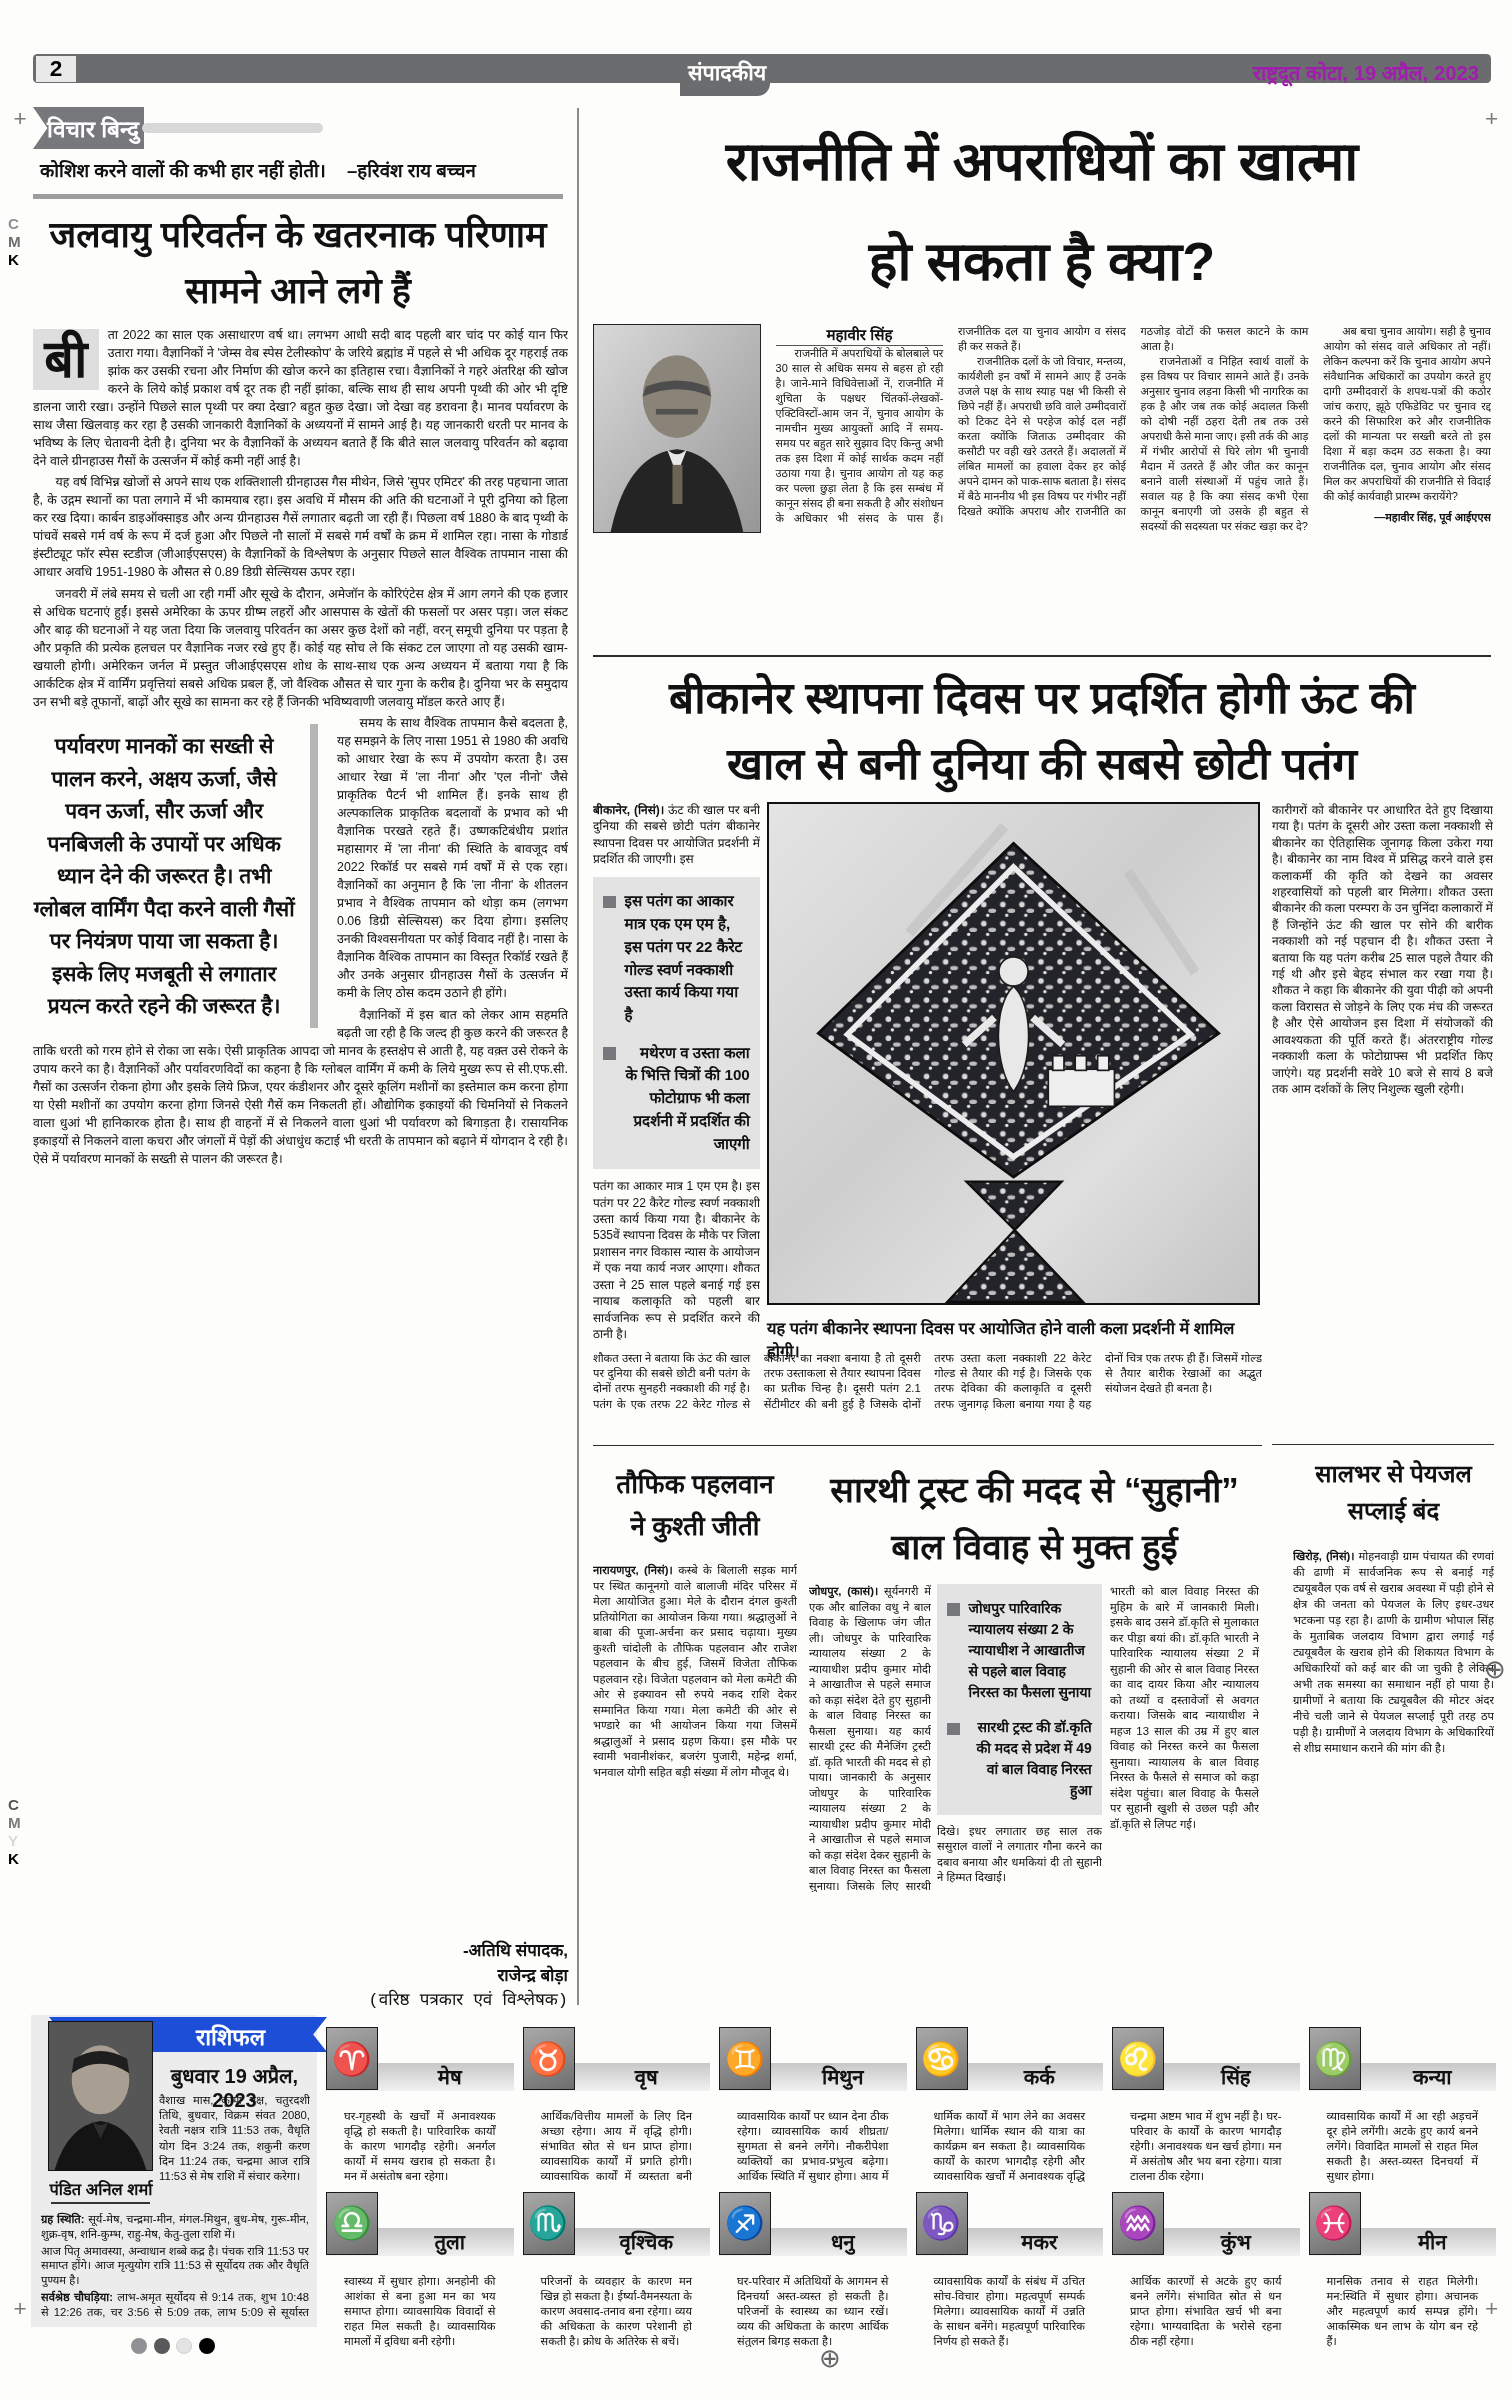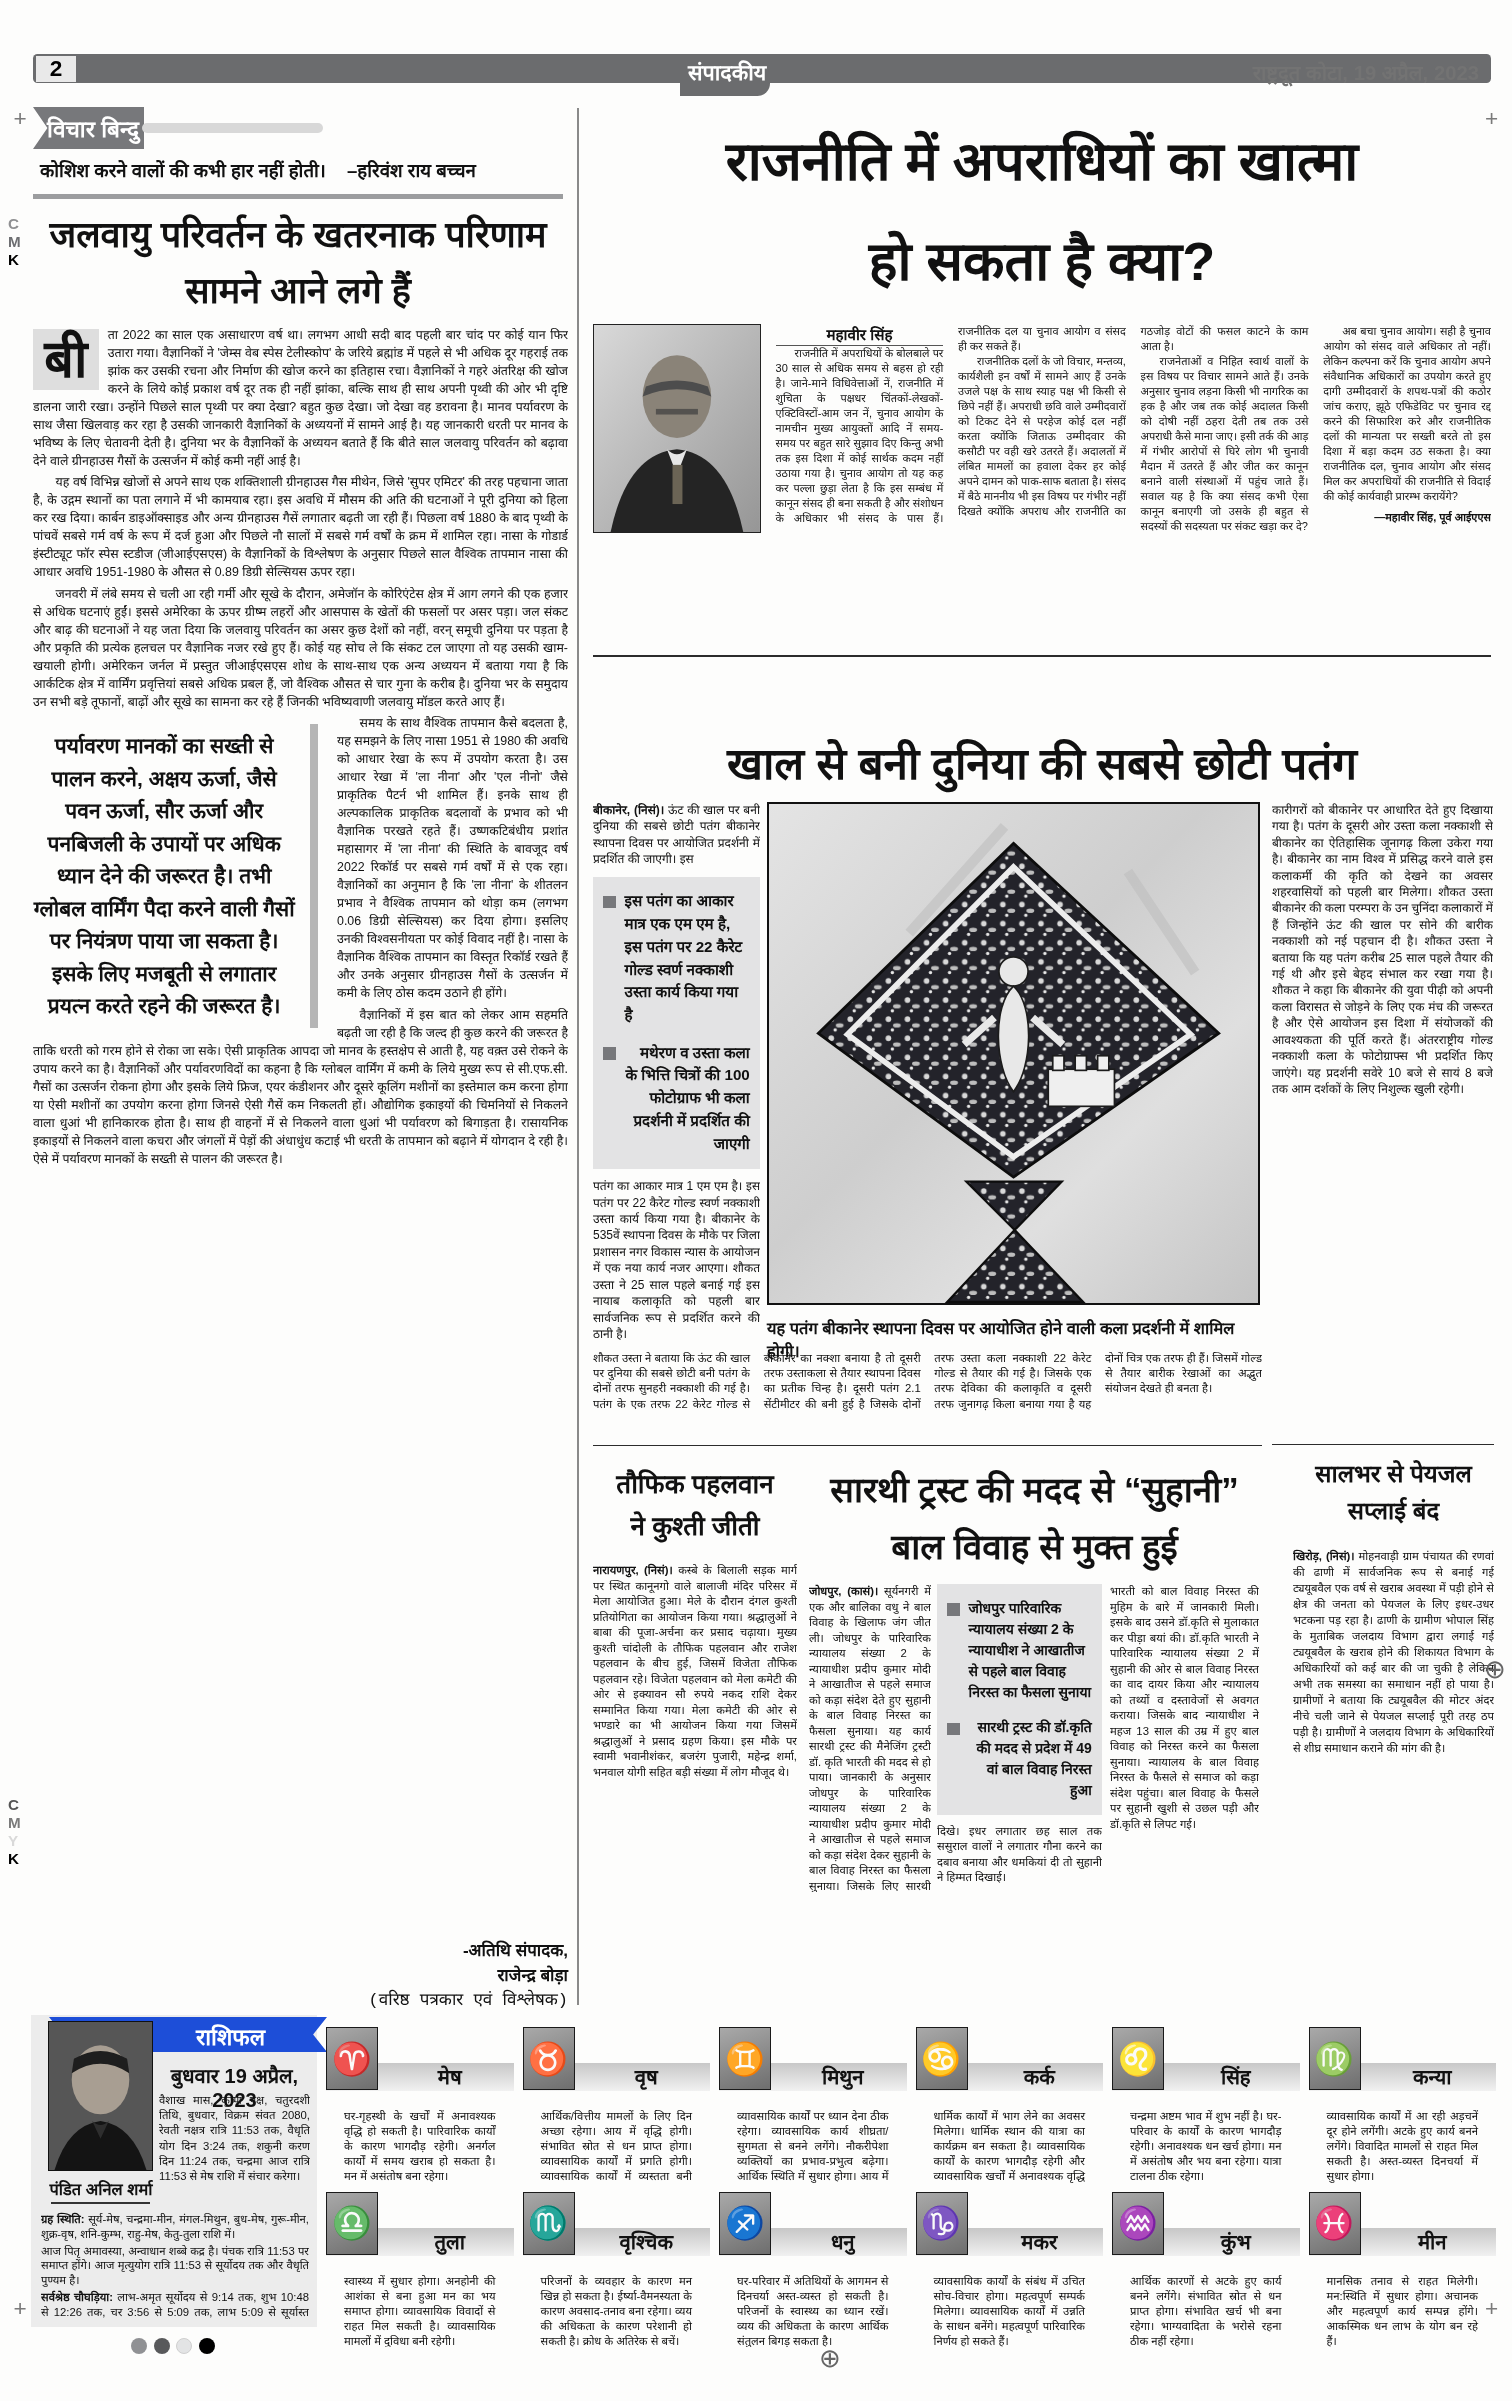--- a/index.html
+++ b/index.html
@@ -14,21 +14,21 @@
   .regmark{position:absolute;color:#666;font-size:26px;}
   .regdot{position:absolute;width:16px;height:16px;border-radius:50%;}
 
   
   .hdr-bar{position:absolute;left:33px;top:54px;width:1458px;height:29px;background:#6b6c6e;border-radius:4.5px;}
   .hdr-num{position:absolute;left:36px;top:56px;width:40px;height:26px;background:#e9e9e9;
            color:#000;font-size:22.6px;font-weight:bold;display:flex;align-items:center;justify-content:center;}
   .hdr-tab{position:absolute;left:680px;top:68px;width:90px;height:28px;background:#6b6c6e;border-radius:0 0 12.4px 0;}
   .hdr-section{position:absolute;left:688px;top:57px;width:96px;color:#fff;
                font-size:21.5px;font-weight:bold;}
-  .hdr-date{position:absolute;left:1129px;top:58px;width:350px;text-align:right;color:#737373;
+  .hdr-date{position:absolute;left:1129px;top:58px;width:350px;text-align:right;color:#a21caf;
             font-size:20.3px;font-weight:bold;}
 
   
   .ribbon{position:absolute;left:33px;top:107px;width:111px;height:42px;background:#77787b;
           clip-path:polygon(0 0,100% 0,100% 100%,0 100%,13% 50%);
           display:flex;align-items:center;justify-content:center;}
   .ribbon span{color:#fff;font-size:22.6px;font-weight:bold;padding-left:9px;}
   .ribbon-tail{position:absolute;left:142px;top:123px;width:181px;height:10.2px;background:#d8d8d8;border-radius:5.1px;}
   .quote-line{position:absolute;left:40px;top:157px;width:517px;font-size:18.6px;font-weight:bold;}
   .gray-rule{position:absolute;left:33px;top:194px;width:530px;height:5.1px;background:#9c9d9f;}
@@ -214,21 +214,21 @@
     <p><span data-name="editorial-paragraph">राजनीति में अपराधियों के बोलबाले पर 30 साल से अधिक समय से बहस हो रही है। जाने-माने विधिवेत्ताओं नें, राजनीति में शुचिता के पक्षधर चिंतकों-लेखकों-एक्टिविस्टों-आम जन नें, चुनाव आयोग के नामचीन मुख्य आयुक्तों आदि नें समय-समय पर बहुत सारे सुझाव दिए किन्तु अभी तक इस दिशा में कोई सार्थक कदम नहीं उठाया गया है। चुनाव आयोग तो यह कह कर पल्ला छुड़ा लेता है कि इस सम्बंध में कानून संसद ही बना सकती है और संशोधन के अधिकार भी संसद के पास हैं। राजनीतिक दल या चुनाव आयोग व संसद ही कर सकते हैं।</span></p>
     <p><span data-name="editorial-paragraph">राजनीतिक दलों के जो विचार, मन्तव्य, कार्यशैली इन वर्षों में सामने आए हैं उनके उजले पक्ष के साथ स्याह पक्ष भी किसी से छिपे नहीं हैं। अपराधी छवि वाले उम्मीदवारों को टिकट देने से परहेज कोई दल नहीं करता क्योंकि जिताऊ उम्मीदवार की कसौटी पर वही खरे उतरते हैं। अदालतों में लंबित मामलों का हवाला देकर हर कोई अपने दामन को पाक-साफ बताता है। संसद में बैठे माननीय भी इस विषय पर गंभीर नहीं दिखते क्योंकि अपराध और राजनीति का गठजोड़ वोटों की फसल काटने के काम आता है।</span></p>
     <p><span data-name="editorial-paragraph">राजनेताओं व निहित स्वार्थ वालों के इस विषय पर विचार सामने आते हैं। उनके अनुसार चुनाव लड़ना किसी भी नागरिक का हक है और जब तक कोई अदालत किसी को दोषी नहीं ठहरा देती तब तक उसे अपराधी कैसे माना जाए। इसी तर्क की आड़ में गंभीर आरोपों से घिरे लोग भी चुनावी मैदान में उतरते हैं और जीत कर कानून बनाने वाली संस्थाओं में पहुंच जाते हैं। सवाल यह है कि क्या संसद कभी ऐसा कानून बनाएगी जो उसके ही बहुत से सदस्यों की सदस्यता पर संकट खड़ा कर दे?</span></p>
     <p><span data-name="editorial-paragraph">अब बचा चुनाव आयोग। सही है चुनाव आयोग को संसद वाले अधिकार तो नहीं। लेकिन कल्पना करें कि चुनाव आयोग अपने संवैधानिक अधिकारों का उपयोग करते हुए दागी उम्मीदवारों के शपथ-पत्रों की कठोर जांच कराए, झूठे एफिडेविट पर चुनाव रद्द करने की सिफारिश करे और राजनीतिक दलों की मान्यता पर सख्ती बरते तो इस दिशा में बड़ा कदम उठ सकता है। क्या राजनीतिक दल, चुनाव आयोग और संसद मिल कर अपराधियों की राजनीति से विदाई की कोई कार्यवाही प्रारम्भ करायेंगे?</span></p>
     <p class="ed-sign" data-name="editorial-signature">—महावीर सिंह, पूर्व आईएएस</p>
   </div>
 
   <div class="rule-h" style="left:593px;top:655px;width:898px;" data-name="section-rule"></div>
 
   <h1 class="kite-headline" style="margin:0;" data-name="kite-article-headline">
-    <br>
+    <span data-name="kite-headline-line1">बीकानेर स्थापना दिवस पर प्रदर्शित होगी ऊंट की</span><br>
     <span data-name="kite-headline-line2">खाल से बनी दुनिया की सबसे छोटी पतंग</span>
   </h1>
 
   <div class="kite-left" data-name="kite-left-column">
     <p style="margin:0;"><span class="dateline" data-name="dateline">बीकानेर, (निसं)।</span><span data-name="kite-intro"> ऊंट की खाल पर बनी दुनिया की सबसे छोटी पतंग बीकानेर स्थापना दिवस पर आयोजित प्रदर्शनी में प्रदर्शित की जाएगी। इस</span></p>
     <div class="bullet-box" data-name="kite-highlights-box">
       <div class="b-item" data-name="highlight-item">
         <span class="sq" data-name="square-bullet-icon"></span>
         <span data-name="highlight-text">इस पतंग का आकार मात्र एक एम एम है, इस पतंग पर 22 कैरेट गोल्ड स्वर्ण नक्काशी उस्ता कार्य किया गया है</span>
       </div>

